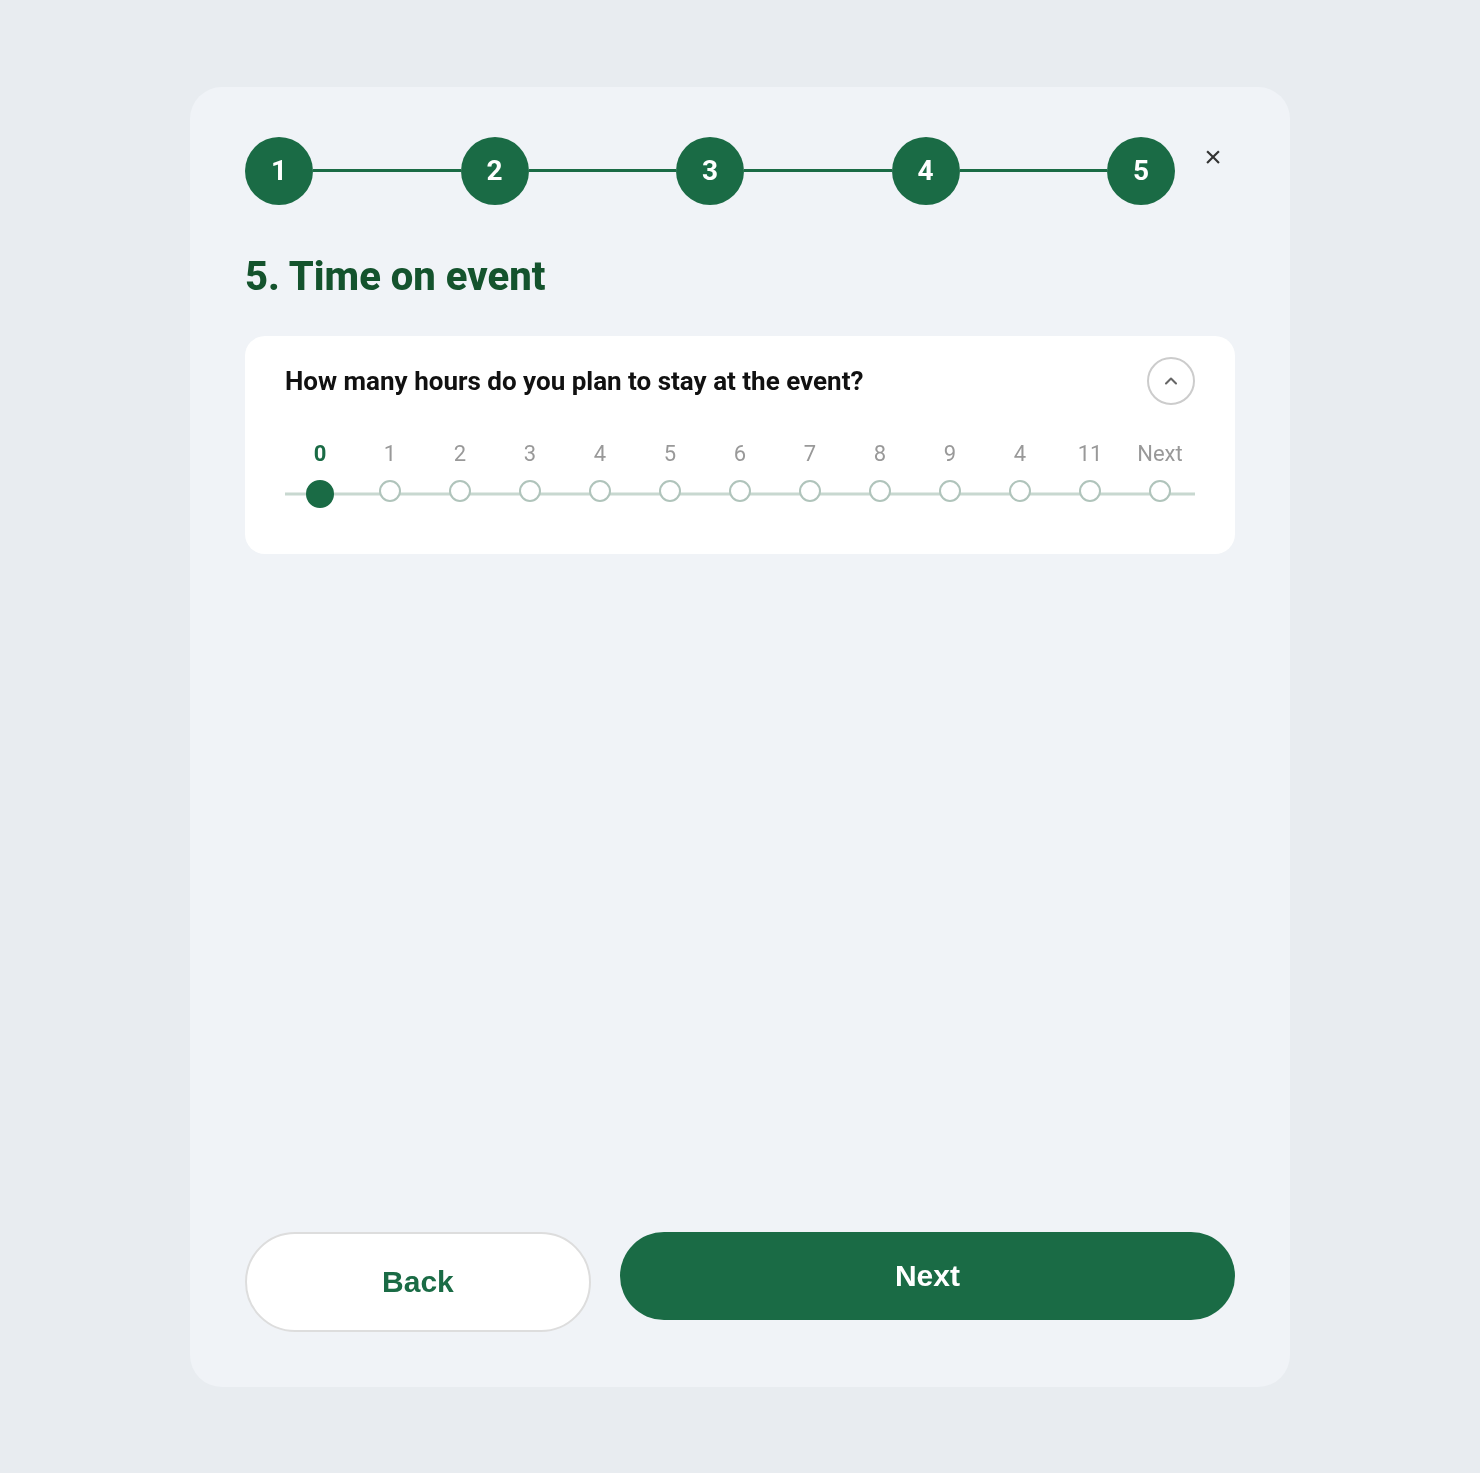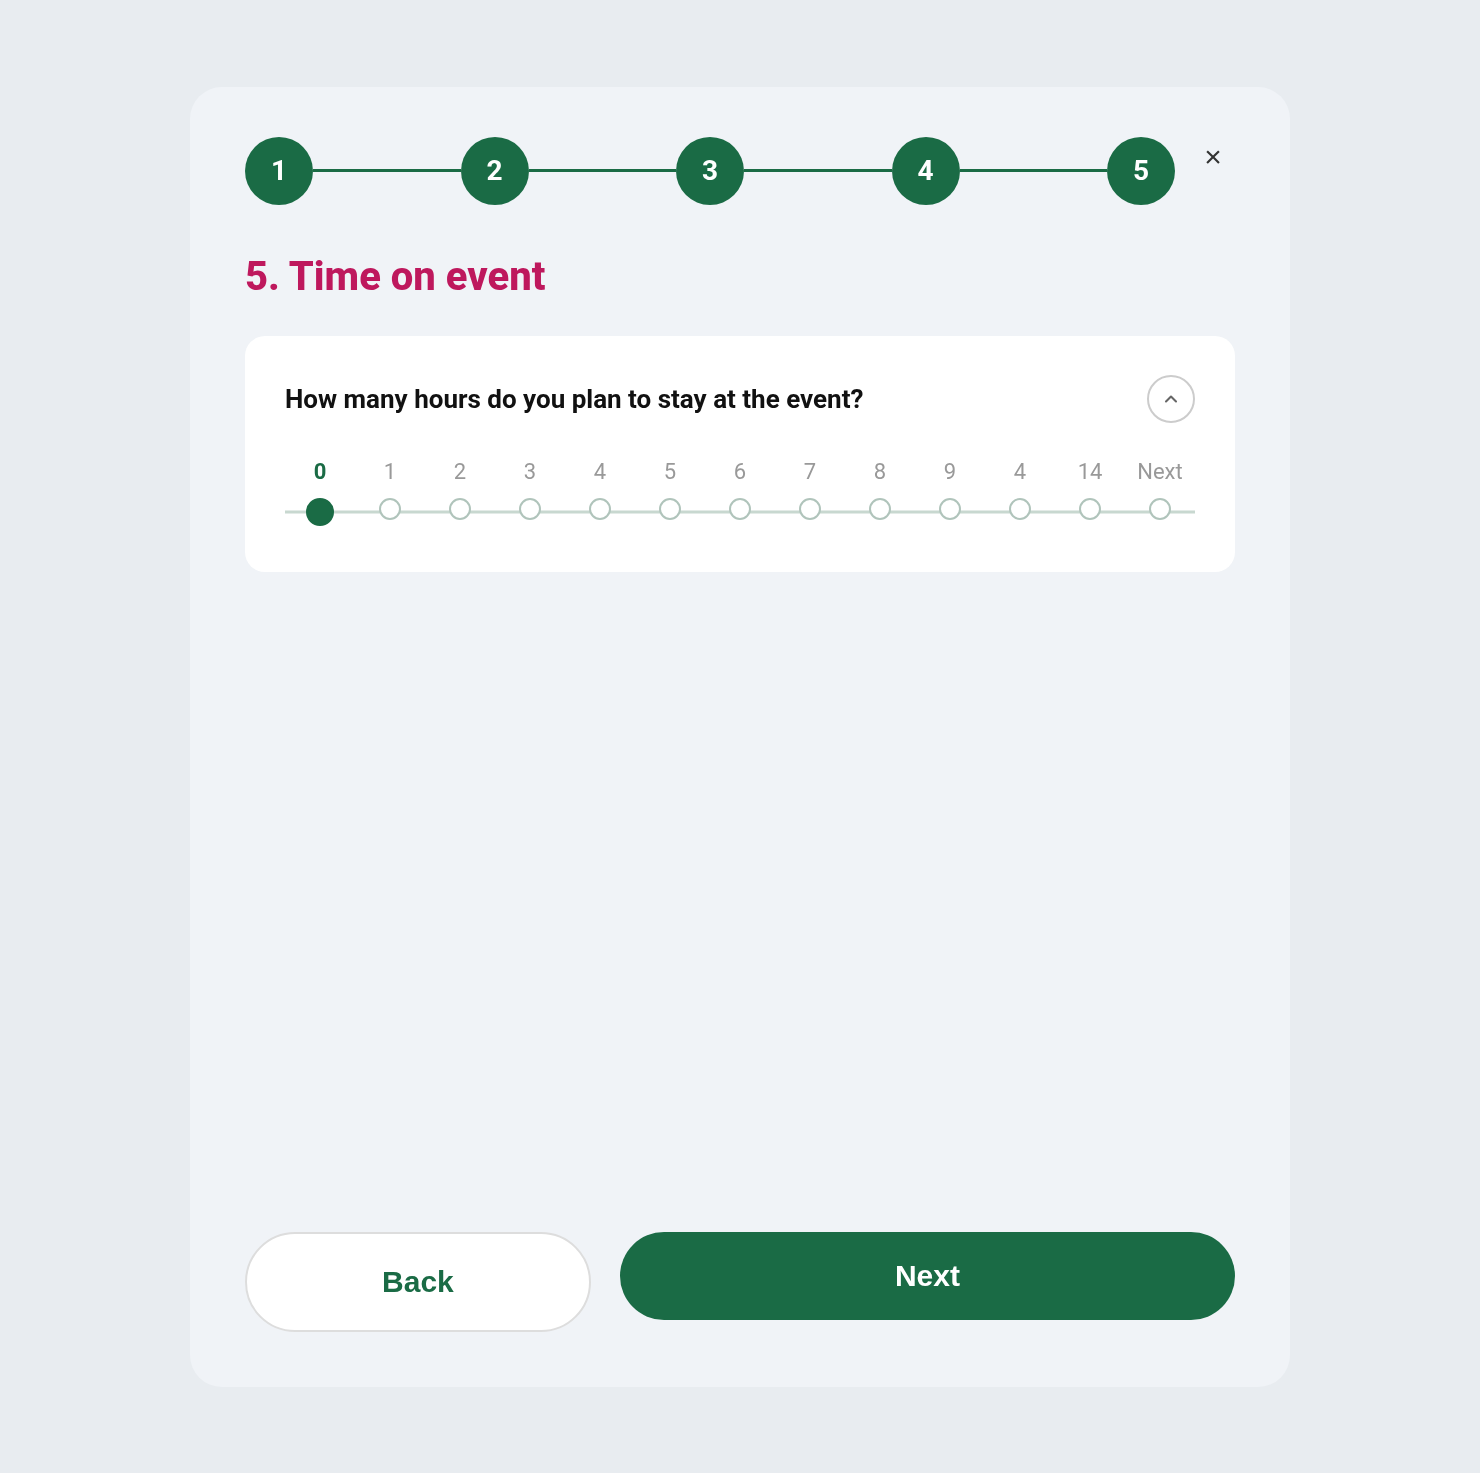--- a/index.html
+++ b/index.html
@@ -71,29 +71,29 @@
       border: none;
       font-size: 30px;
       color: #333;
       font-weight: 300;
     }
 
     
     .page-title {
       font-size: 40px;
       font-weight: 800;
-      color: #be185d;
+      color: #14532d;
       margin-bottom: 36px;
     }
 
     
     .question-card {
       background: white;
       border-radius: 20px;
-      padding: 39px 40px 44px 40px;
+      padding: 21px 40px 44px 40px;
       margin-bottom: 40px;
     }
 
     .question-header {
       display: flex;
       justify-content: space-between;
       align-items: center;
       margin-bottom: 36px;
     }
 
@@ -292,21 +292,21 @@
         <div class="slider-label dot-wrapper">
             <span>8</span>
           </div>
         <div class="slider-label dot-wrapper">
             <span>9</span>
           </div>
         <div class="slider-label dot-wrapper">
             <span>4</span>
           </div>
         <div class="slider-label dot-wrapper">
-            <span>14</span>
+            <span>11</span>
           </div>
         <div class="slider-label dot-wrapper">
             <span>Next</span>
           </div>
       </div>
 
       <div style="position:relative; width:100%; height:32px;">
         <div class="track-line-overlay"></div>
         <div class="slider-dots" style="position:absolute; top:2px; left:0; right:0;">
           <div class="dot-wrapper">

